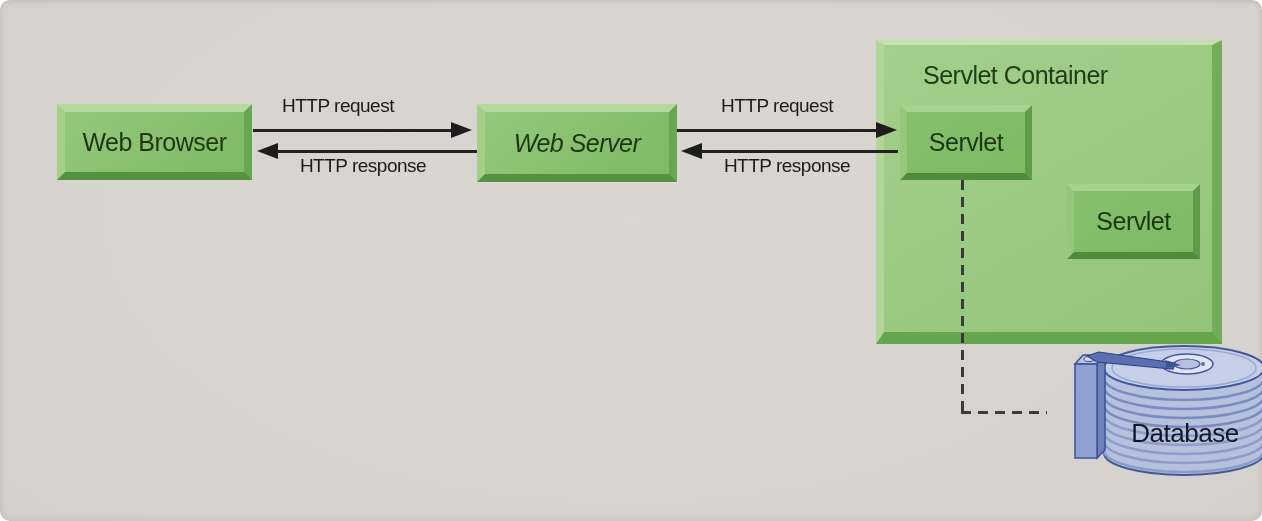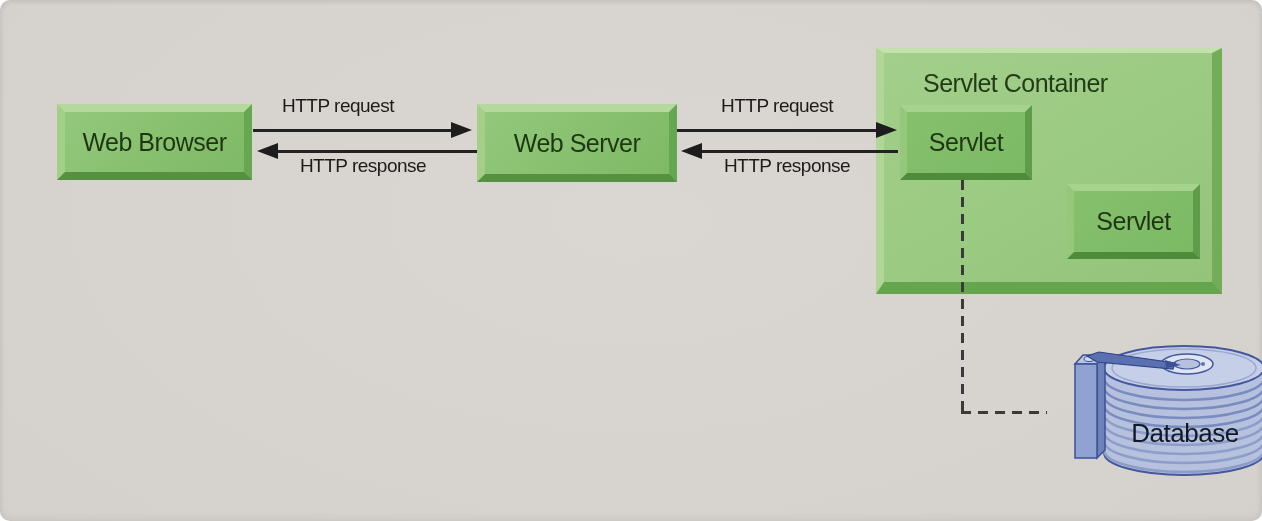--- a/index.html
+++ b/index.html
@@ -97,25 +97,25 @@
 </style>
 </head>
 <body>
 
 <div class="canvas">
 
   <div class="bevel node-box" style="left:57px;top:104px;width:195px;height:76px;">
     <span class="node-label">Web Browser</span>
   </div>
 
-  <div class="bevel node-box" style="left:477px;top:104px;width:200px;height:78px;">
+  <div class="bevel node-box" style="left:477px;top:104px;width:200px;height:78px;font-style:italic;">
     <span class="node-label">Web Server</span>
   </div>
 
-  <div class="bevel container-box" style="left:876px;top:48px;width:346px;height:246px;">
+  <div class="bevel container-box" style="left:876px;top:40px;width:346px;height:304px;">
     <span class="container-label">Servlet Container</span>
   </div>
 
   <div class="bevel servlet-box" style="left:900px;top:105px;width:132px;height:75px;">
     <span class="node-label">Servlet</span>
   </div>
   <div class="bevel servlet-box" style="left:1067px;top:184px;width:133px;height:75px;">
     <span class="node-label">Servlet</span>
   </div>
 

